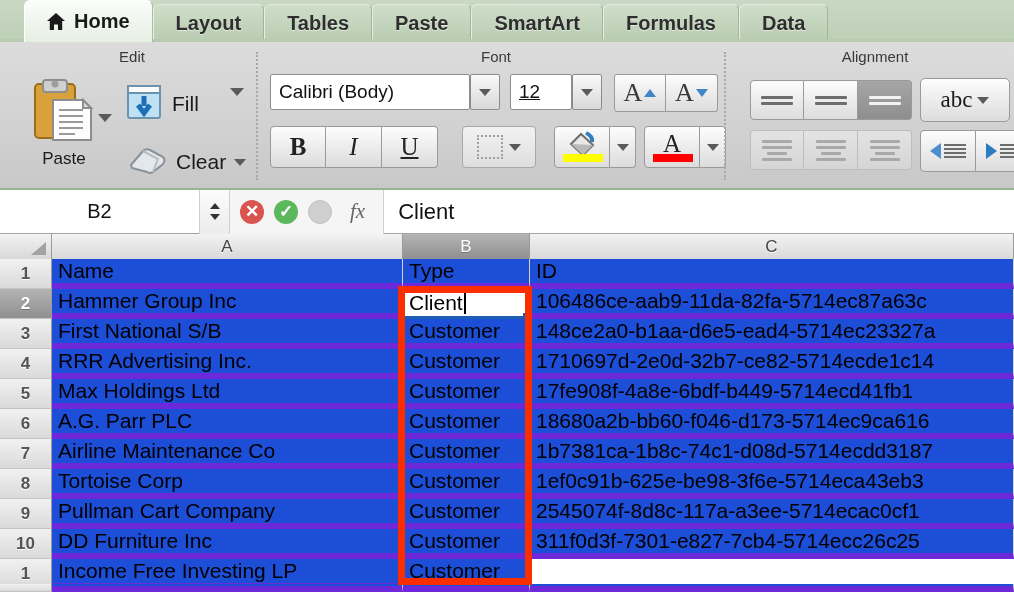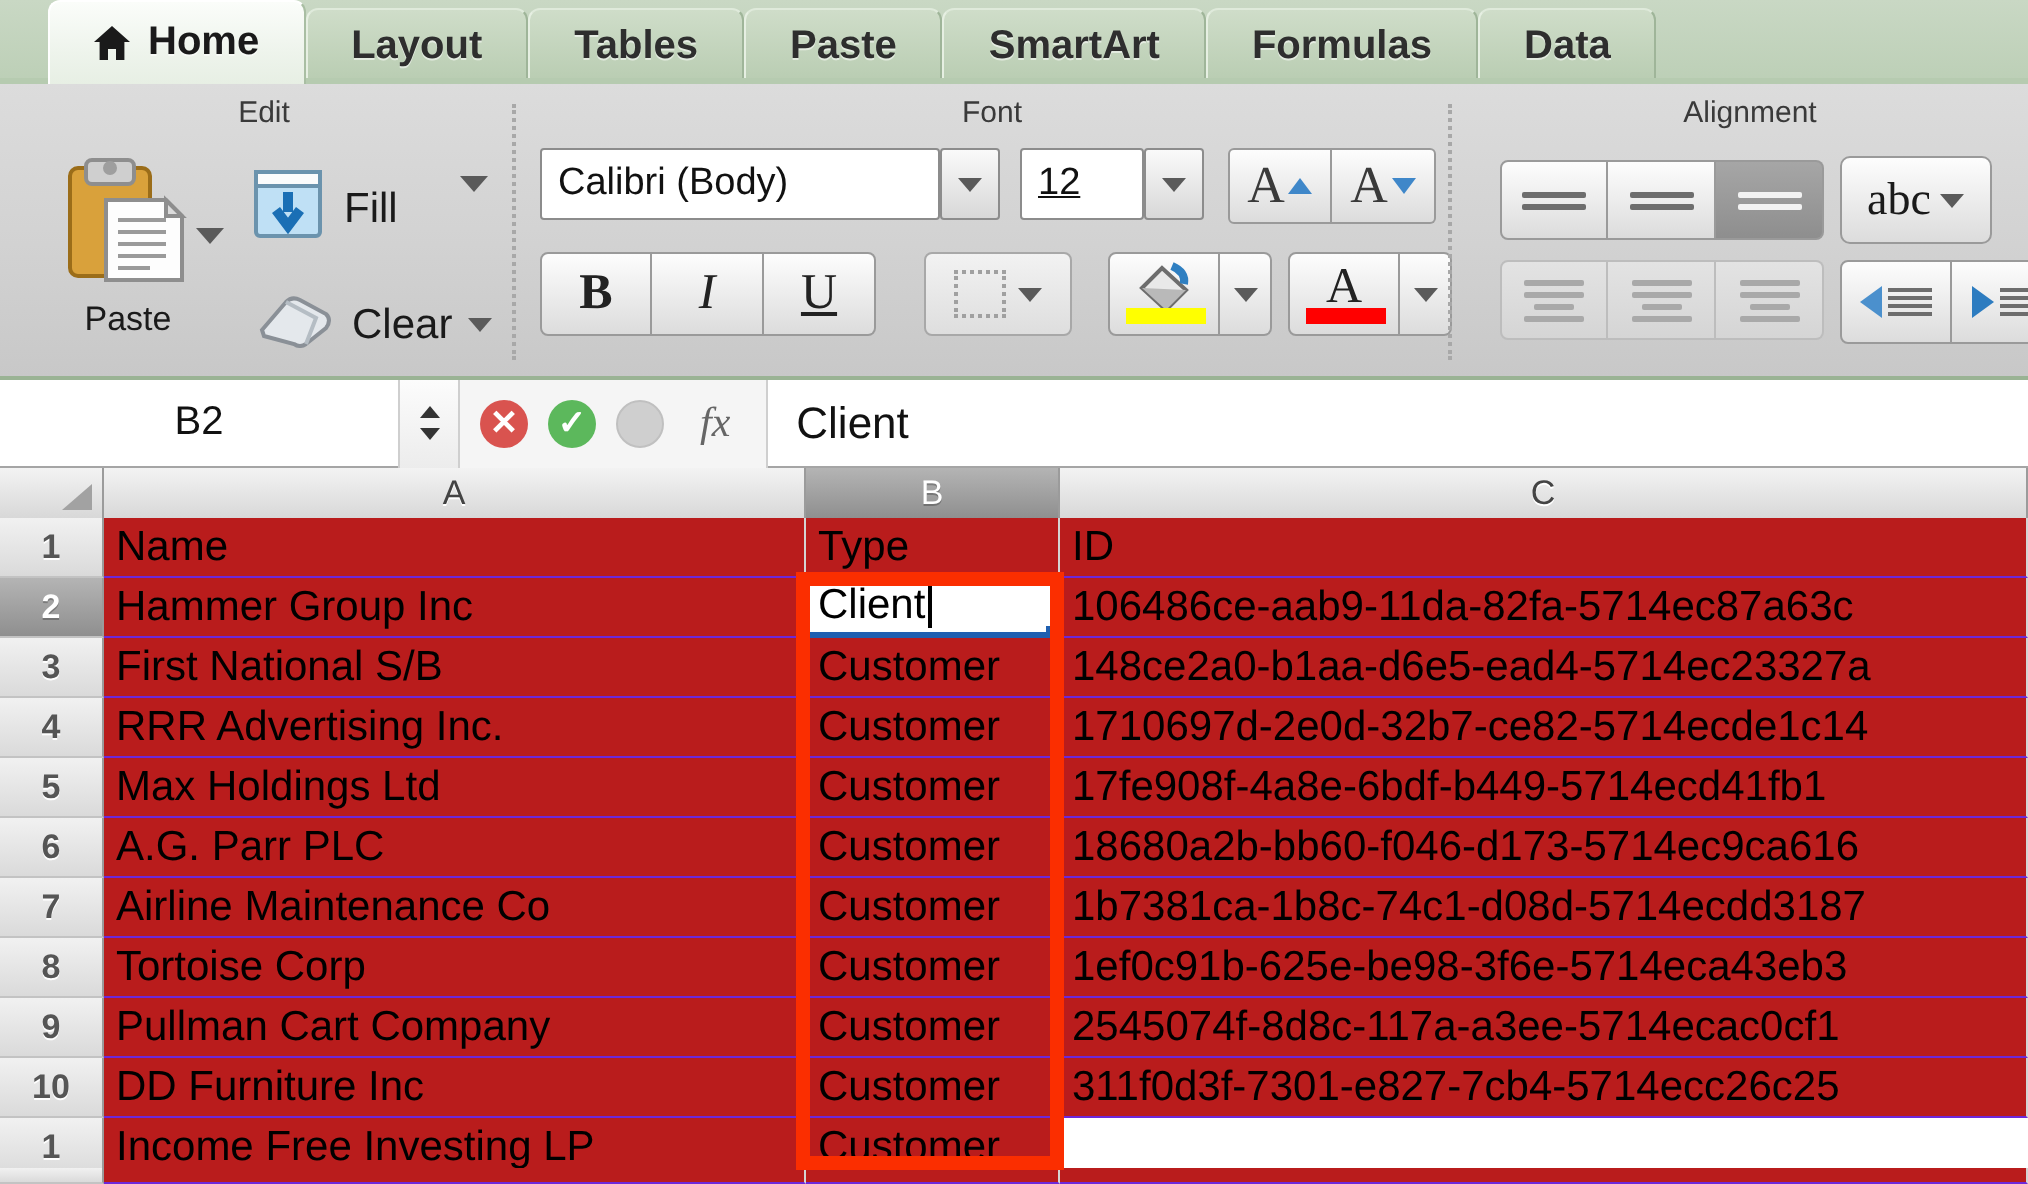--- a/index.html
+++ b/index.html
@@ -173,21 +173,21 @@
     border: 1px solid #9a9a9a;
     display: flex; flex-direction: column; align-items: center; justify-content: center;
     gap: 3px;
   }
   .albtn.on { background: linear-gradient(to bottom, #a6a6a6, #8e8e8e); }
   .ln { height: 3px; background: #6d6d6d; border-radius: 1px; }
   .albtn.on .ln { background: #f2f2f2; }
   .albtn.ghost { background: linear-gradient(to bottom, #e3e3e3, #d5d5d5); border-color: #bdbdbd; }
   .albtn.ghost .ln { background: #a9a9a9; }
   .abcbtn {
-    position: absolute; left: 184px; top: 36px; width: 76px; height: 44px;
+    position: absolute; left: 184px; top: 36px; width: 90px; height: 44px;
     background: linear-gradient(to bottom, #fdfdfd, #dcdcdc);
     border: 1px solid #9a9a9a; border-radius: 5px;
     display: flex; align-items: center; justify-content: center; gap: 5px;
     font-family: "Liberation Serif", serif; font-size: 23px; color: #1a1a1a;
   }
   .indbtn {
     position: absolute; top: 88px; width: 56px; height: 42px;
     background: linear-gradient(to bottom, #fdfdfd, #dcdcdc);
     border: 1px solid #9a9a9a;
     display: flex; align-items: center; justify-content: center; gap: 3px;
@@ -261,22 +261,22 @@
     border-right: 1px solid #9b9b9b; border-bottom: 1px solid #c3c3c3;
     text-shadow: 0 1px 0 #fff;
   }
   .rh.sel {
     background: linear-gradient(to bottom, #b4b4b4, #8f8f8f);
     color: #fff; text-shadow: 0 1px 0 rgba(0,0,0,0.25);
   }
   .cell {
     height: 30px; display: flex; align-items: center;
     padding-left: 6px; font-size: 21px; color: #000;
-    border-right: 1px solid #d4d4d4; border-bottom: 1px solid #6d28d9;
-    background: #b91c1c; overflow: hidden; white-space: nowrap;
+    border-right: 1px solid #d4d4d4; border-bottom: 6px solid #6d28d9;
+    background: #1d4ed8; overflow: hidden; white-space: nowrap;
   }
   .cell.colA { width: 351px; }
   .cell.colB { width: 127px; }
   .cell.colC { width: 484px; }
 
   
   .cell.editing {
     position: relative;
     background: #ffffff;
     border-bottom: 3px solid #1f5fb0;

